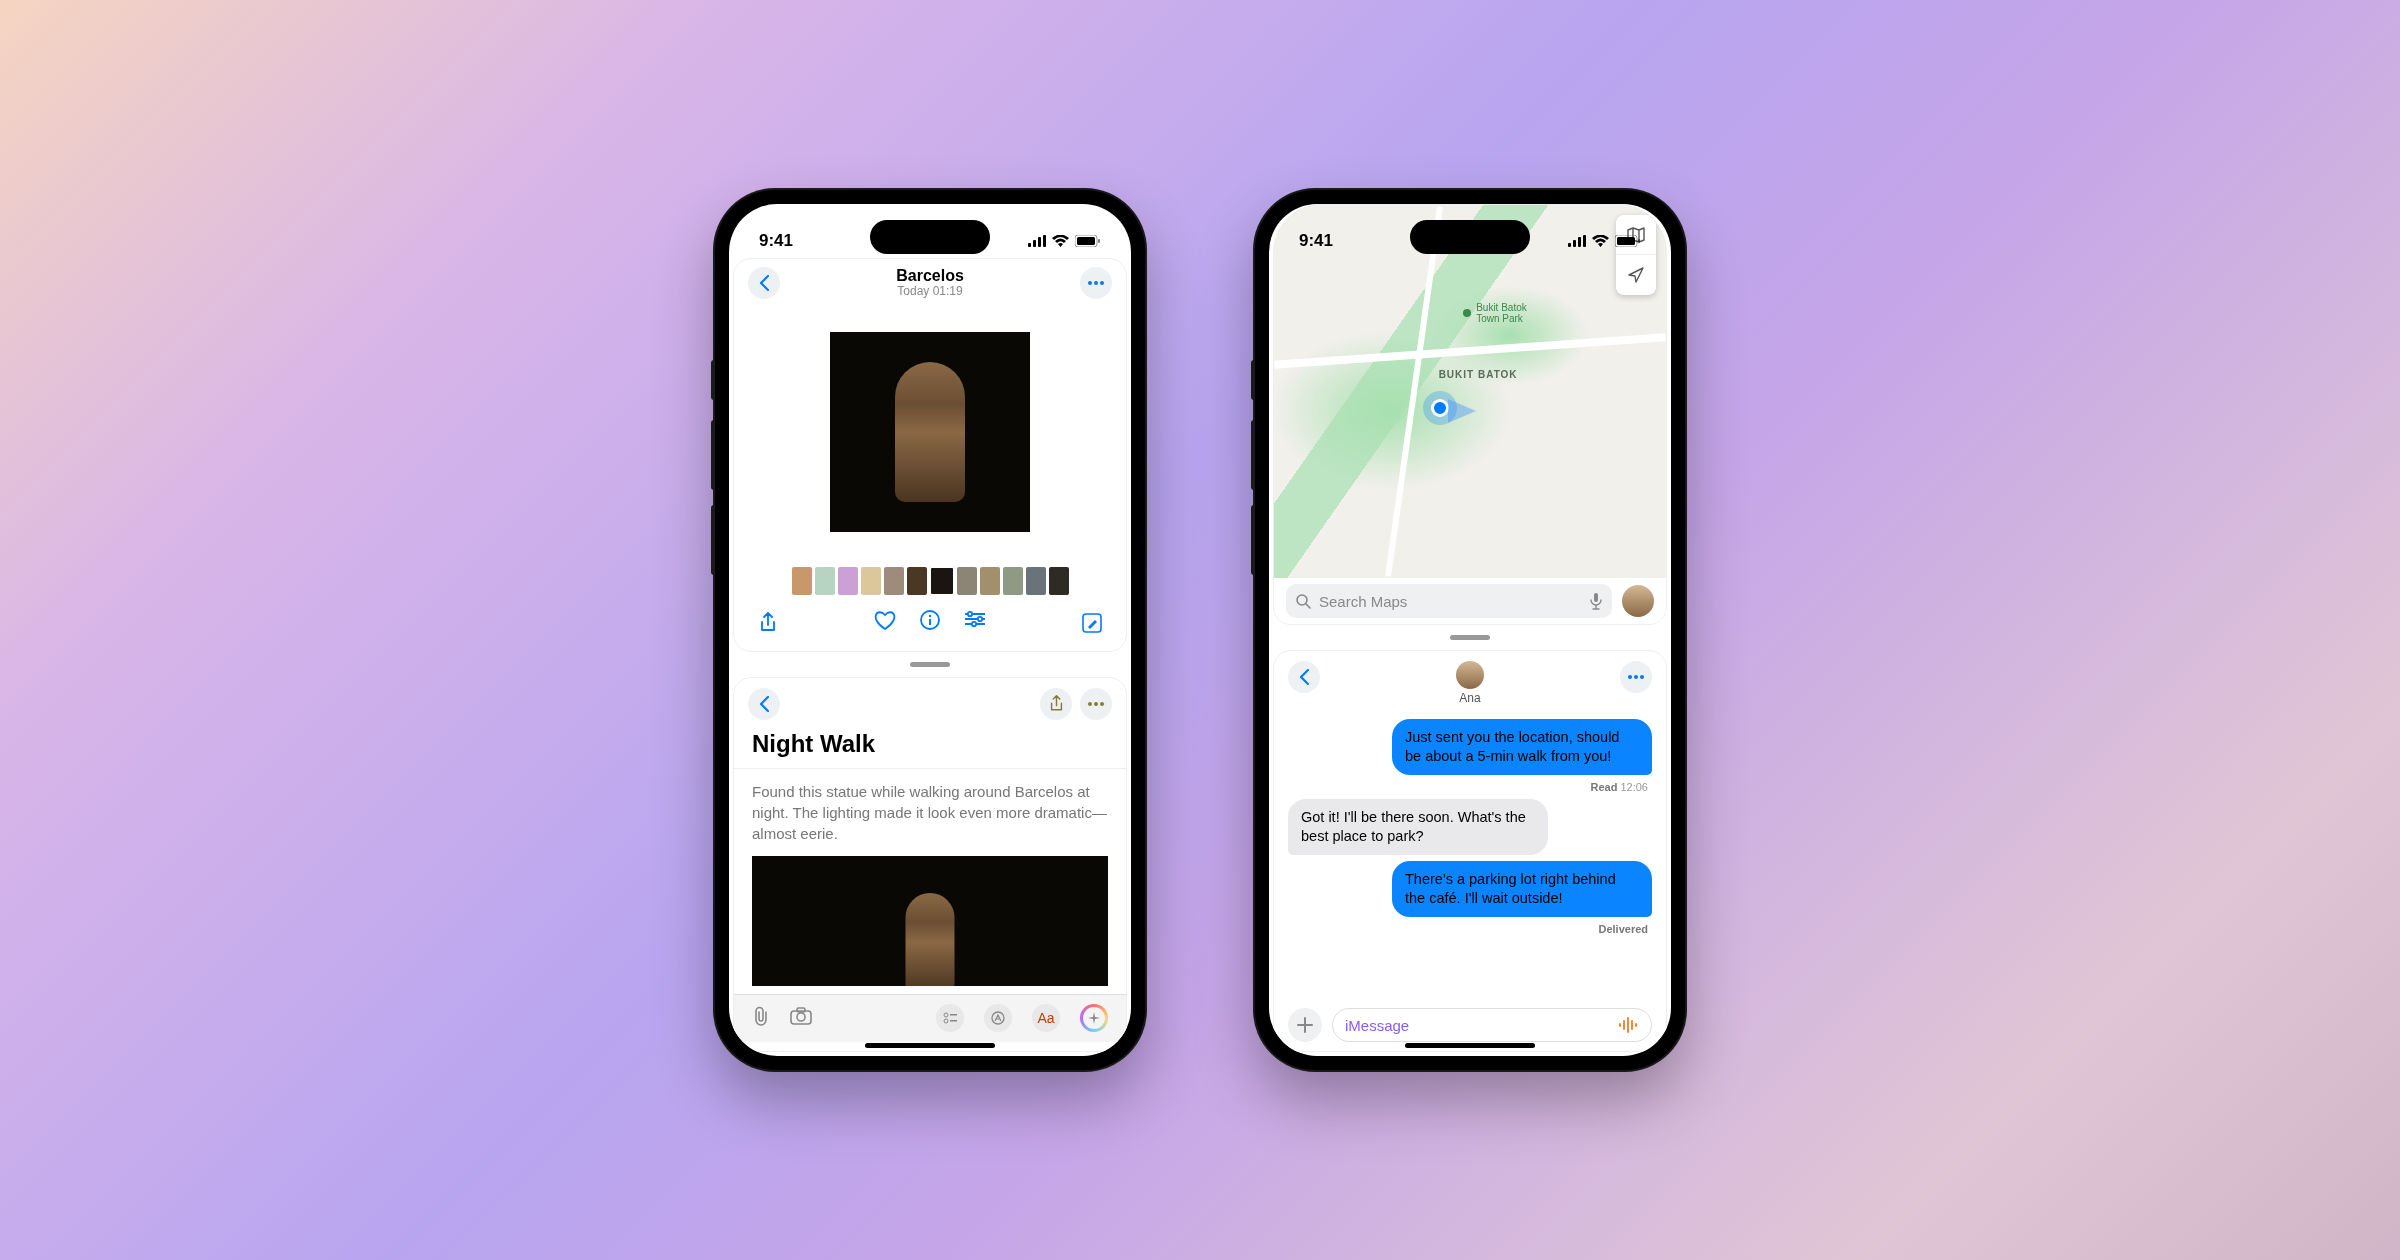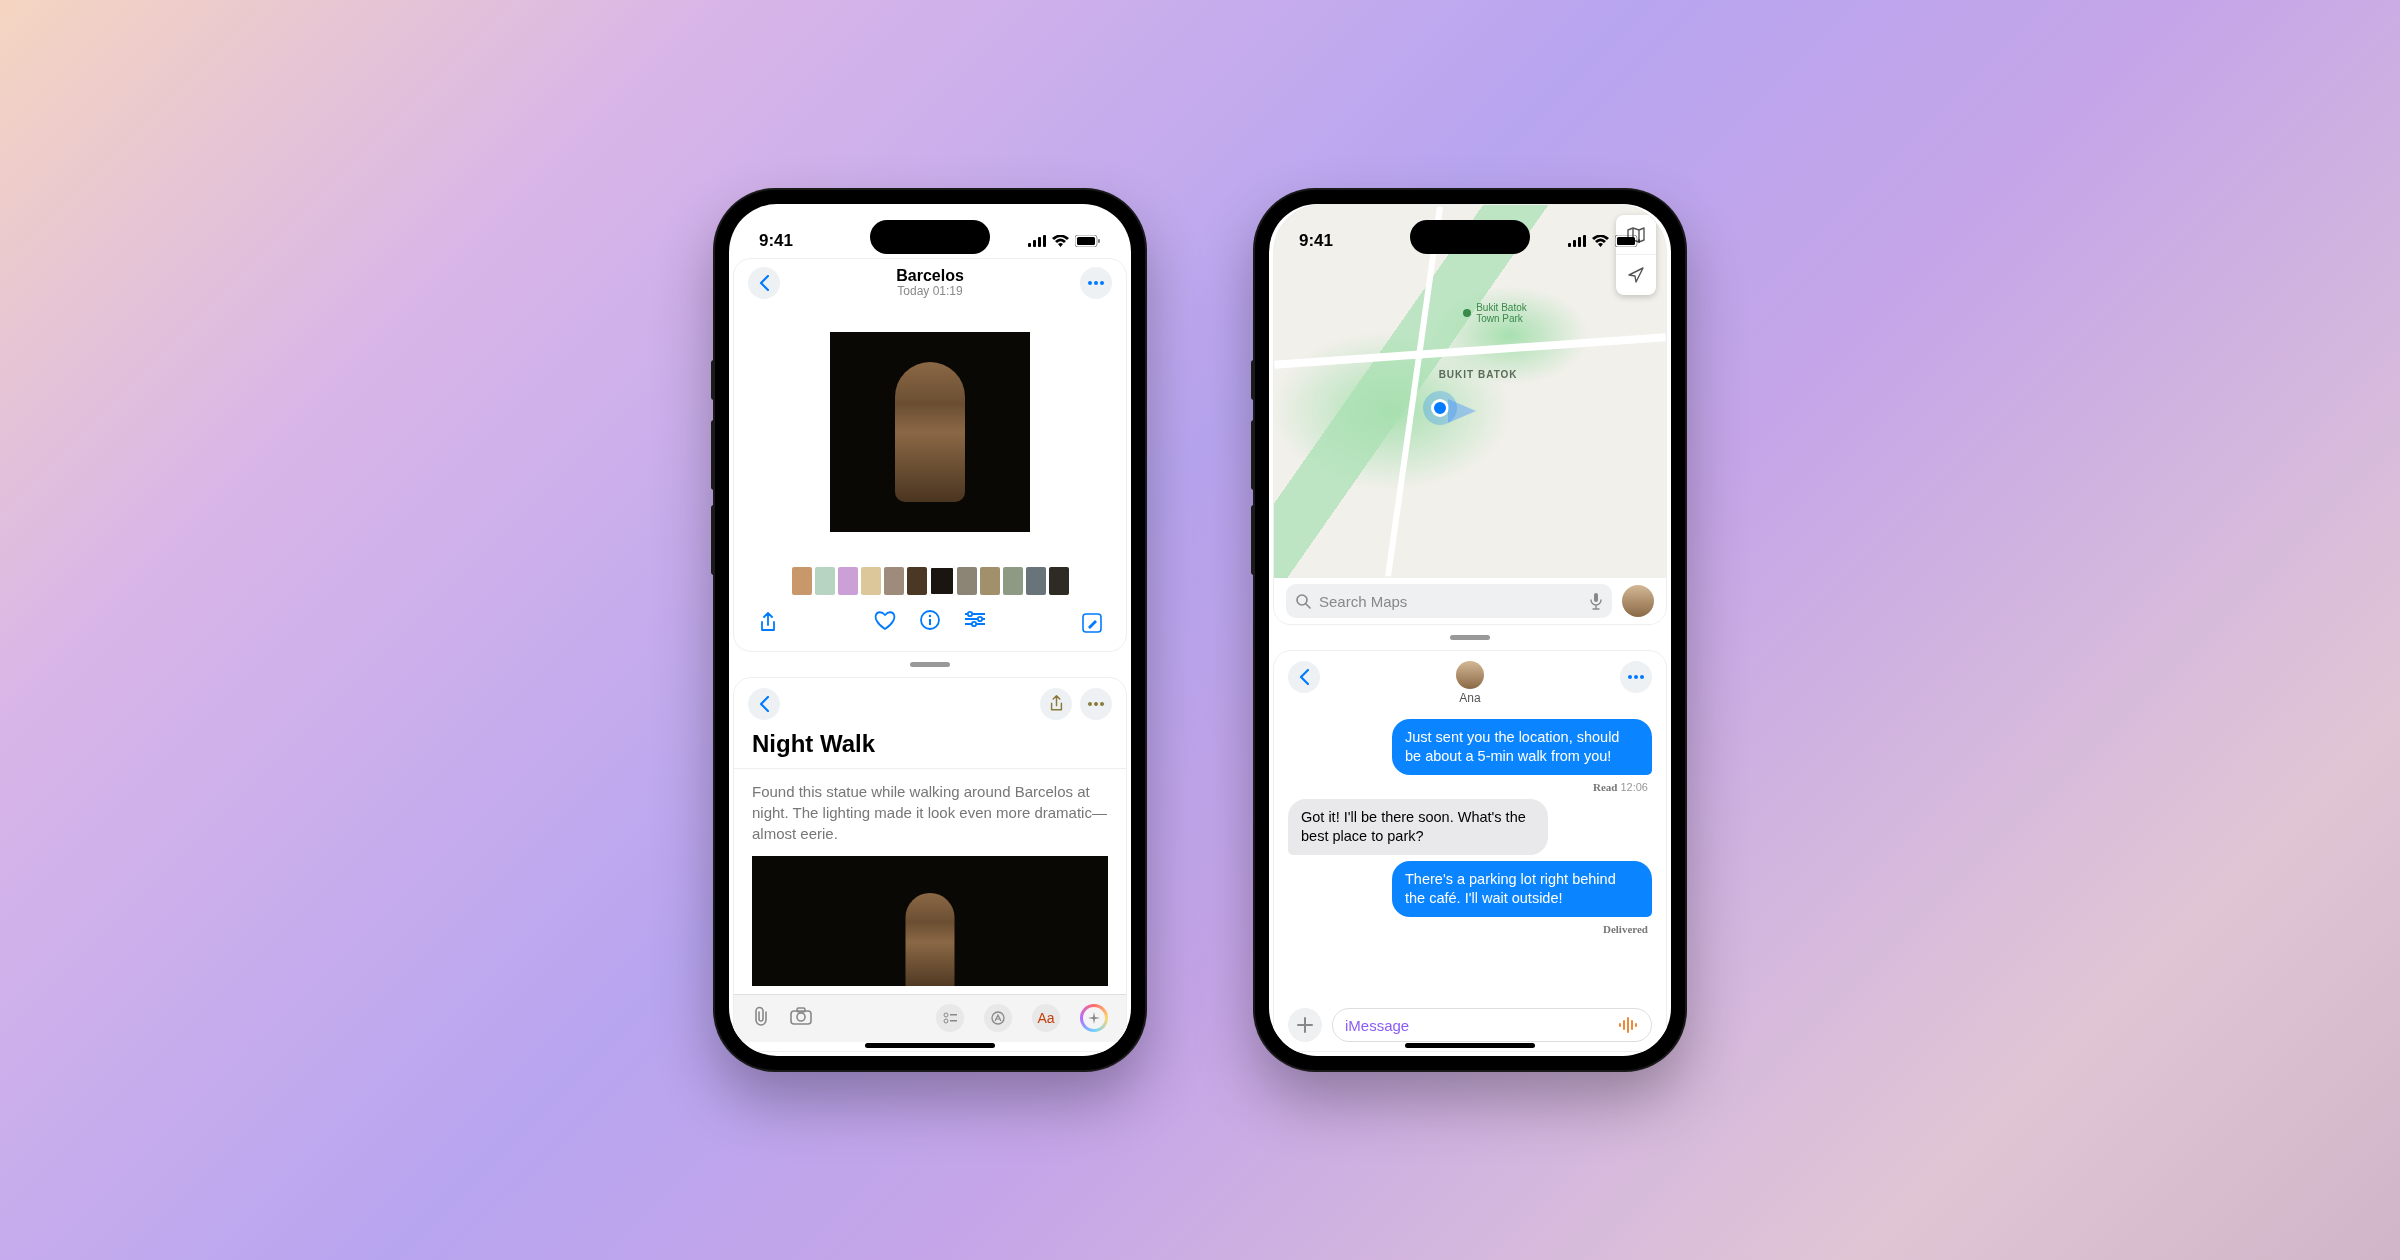--- a/index.html
+++ b/index.html
@@ -106,24 +106,24 @@
   .search-field { flex:1; height:34px; background:#eef0f2; border-radius:10px; display:flex; align-items:center; padding:0 10px; gap:8px; color:#888; font-size:15px; }
   .avatar { width:32px; height:32px; border-radius:16px; background: linear-gradient(180deg,#d4b896 0%, #8a6845 100%); }
   .avatar.small { width:28px; height:28px; }
 
   
   .msg-head { display:flex; justify-content:space-between; align-items:flex-start; padding:10px 14px 4px; }
   .msg-contact { display:flex; flex-direction:column; align-items:center; gap:2px; }
   .msg-contact-name { font-size:12px; color:#555; }
   .msg-list { flex:1; padding: 10px 14px; display:flex; flex-direction:column; gap:6px; overflow:hidden; }
   .bubble { max-width:260px; padding:9px 13px; border-radius:18px; font-size:14.5px; line-height:1.3; }
-  .bubble.out { background:#0a84ff; color:#ffffff; align-self:flex-end; border-bottom-right-radius:5px; }
+  .bubble.out { background:#0a84ff; color:#000000; align-self:flex-end; border-bottom-right-radius:5px; }
   .bubble.in { background:#e9e9eb; color:#000; align-self:flex-start; border-bottom-left-radius:5px; }
   .receipt { font-size:11px; color:#999; align-self:flex-end; padding-right:4px; }
-  .receipt b { color:#777; font-weight:600;font-family:Liberation Serif, serif; }
+  .receipt b { color:#777; font-weight:600; }
   .compose-row { height:52px; display:flex; align-items:center; gap:10px; padding:0 14px; }
   .plus-btn { width:34px; height:34px; border-radius:17px; background:#eef0f2; color:#888; font-size:22px; display:flex; align-items:center; justify-content:center; }
   .compose-field { flex:1; height:34px; border:1px solid #ddd; border-radius:17px; display:flex; align-items:center; justify-content:space-between; padding:0 12px; color:#8b5cf6; font-size:15px; }
 
   .home-indicator { position:absolute; bottom:8px; left:50%; transform:translateX(-50%); width:130px; height:5px; background:#000; border-radius:3px; z-index:60; }
 </style>
 </head>
 <body>
 
 <div class="phone-frame">

